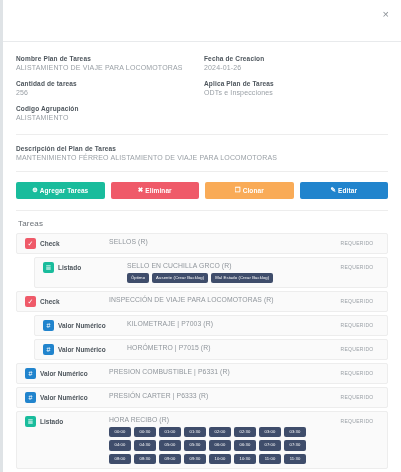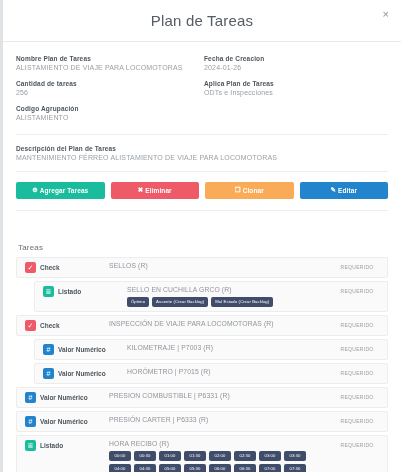--- a/index.html
+++ b/index.html
@@ -107,21 +107,20 @@
   .btn-edit   { background: #2184cd; }
 
   .sep-line { height: 1px; background: #ededed; }
 
   
   .tasks-title {
     font-size: 8px;
     color: #6b7177;
     padding: 8px 0 5px 2px;
     letter-spacing: .2px;
-    margin-top: 24px;
   }
   .task-list { }
   .task-row {
     display: flex;
     align-items: flex-start;
     background: #fafafa;
     border: 1px solid #ededed;
     border-radius: 2px;
     margin-bottom: 3px;
     padding: 4px 4px;
@@ -205,21 +204,20 @@
     line-height: 1;
     letter-spacing: .1px;
   }
 </style>
 </head>
 <body>
 
 <div class="modal">
 
   <div class="modal-header">
-    <div class="modal-title">Plan de Tareas</div>
     <button class="close-btn">×</button>
   </div>
 
   <div class="modal-body">
 
     <div class="info-grid">
       <div class="info-col">
         <div class="field">
           <div class="field-label">Nombre Plan de Tareas</div>
           <div class="field-value">ALISTAMIENTO DE VIAJE PARA LOCOMOTORAS</div>

